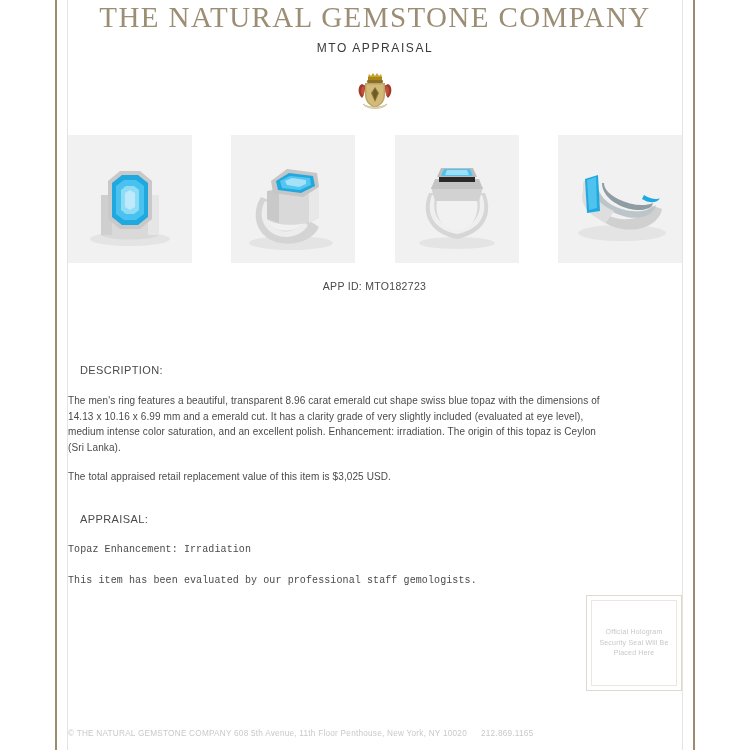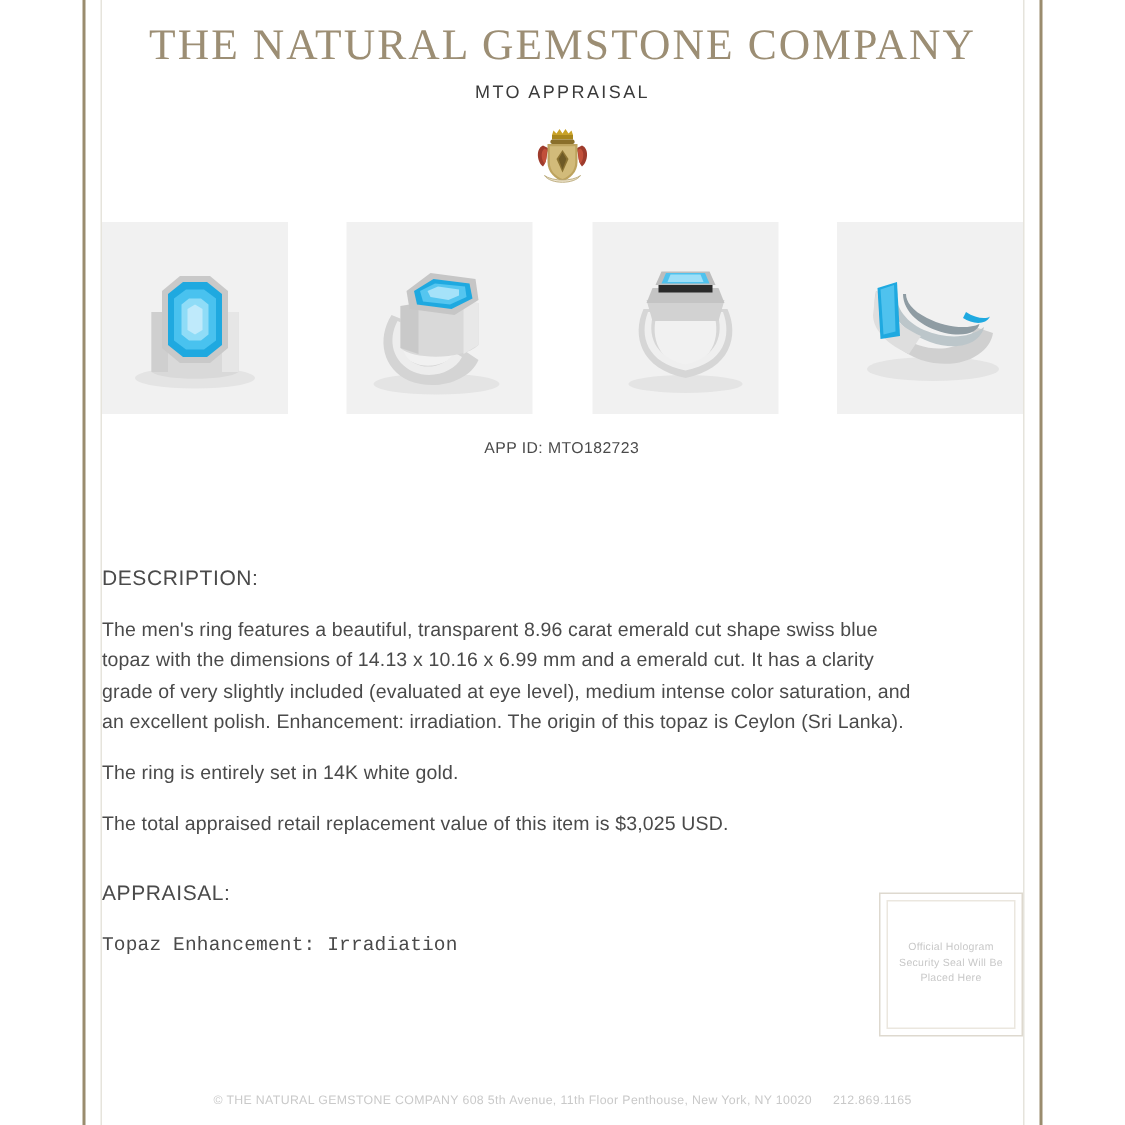--- a/index.html
+++ b/index.html
@@ -40,21 +40,21 @@
     position: absolute;
     left: 68px;
     right: 68px;
     top: 0;
     bottom: 0;
   }
 
   
   .masthead {
     text-align: center;
-    padding-top: 14px;
+    padding-top: 1px;
   }
   .company-title {
     font-family: "Liberation Serif", serif;
     font-size: 29px;
     letter-spacing: 1.4px;
     color: #9c8e74;
     font-weight: 400;
     line-height: 1.15;
     white-space: nowrap;
   }
@@ -99,27 +99,28 @@
     color: #4a4a4a;
     letter-spacing: 0.3px;
     padding-right: 1px;
   }
 
   
   .body-block {
     margin-top: 72px;
   }
   .section-label {
-    font-size: 14px;
+    font-size: 11px;
     color: #4a4a4a;
     letter-spacing: 0.4px;
     margin-bottom: 17px;
+    margin-left: 12px;
   }
   .para {
-    font-size: 13px;
+    font-size: 10px;
     line-height: 1.55;
     color: #4a4a4a;
     margin: 0 0 14px 0;
     max-width: 540px;
     letter-spacing: 0.1px;
   }
   .para.last { margin-bottom: 0; }
   .comments-block { margin-top: 28px; }
   .comments-block .para { margin-bottom: 16px; font-family: Liberation Mono, monospace; }
 
@@ -152,21 +153,20 @@
     text-align: center;
     letter-spacing: 0.2px;
   }
 
   
   .footer {
     position: absolute;
     left: 0;
     right: 0;
     bottom: 12px;
-    text-align: center;
     color: #c9c9c9;
   }
   .footer-line1 {
     font-size: 8.2px;
     letter-spacing: 0.25px;
   }
   .footer-line2 {
     font-size: 8.2px;
     letter-spacing: 0.25px;
     margin-top: 5px;
@@ -276,27 +276,27 @@
       </svg>
     </div>
 
   </div>
 
   <div class="app-id">APP ID: MTO182723</div>
 
   <div class="body-block">
     <div class="section-label">DESCRIPTION:</div>
     <p class="para">The men's ring features a beautiful, transparent 8.96 carat emerald cut shape swiss blue topaz with the dimensions of 14.13 x 10.16 x 6.99 mm and a emerald cut. It has a clarity grade of very slightly included (evaluated at eye level), medium intense color saturation, and an excellent polish. Enhancement: irradiation. The origin of this topaz is Ceylon (Sri Lanka).</p>
-    <p class="para">The ring is entirely set in 14K white gold.</p>
     <p class="para last">The total appraised retail replacement value of this item is $3,025 USD.</p>
   </div>
 
   <div class="comments-block">
     <div class="section-label">APPRAISAL:</div>
     <p class="para">Topaz Enhancement: Irradiation</p>
+    <p class="para last">This item has been evaluated by our professional staff gemologists.</p>
   </div>
 
   <div class="seal-row">
     <div class="seal-box">
       <div class="seal-inner">
         <div class="seal-text">Official Hologram
 Security Seal Will
 Be Placed Here</div>
       </div>
     </div>

